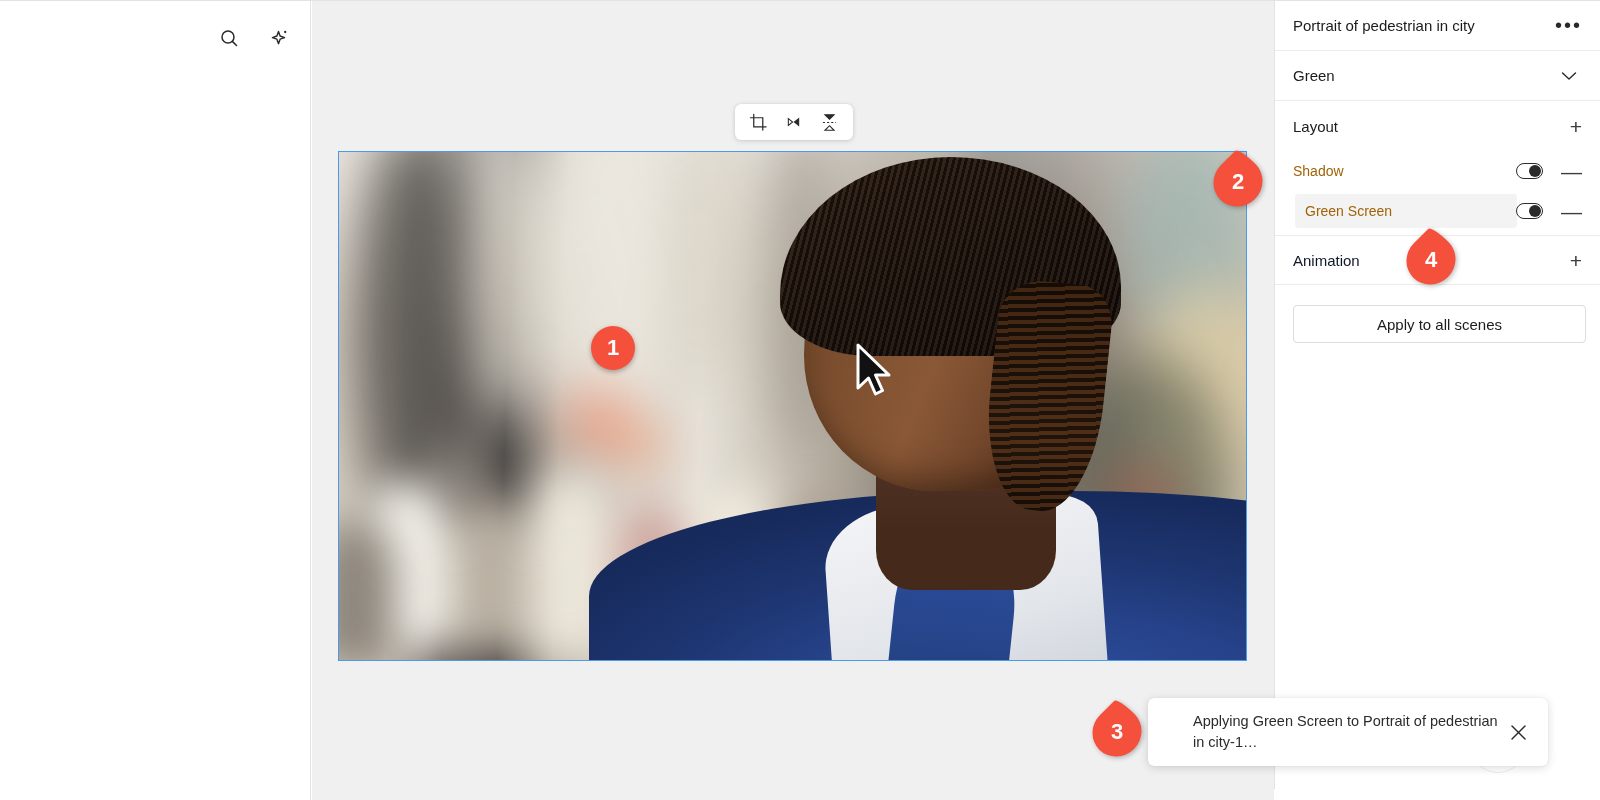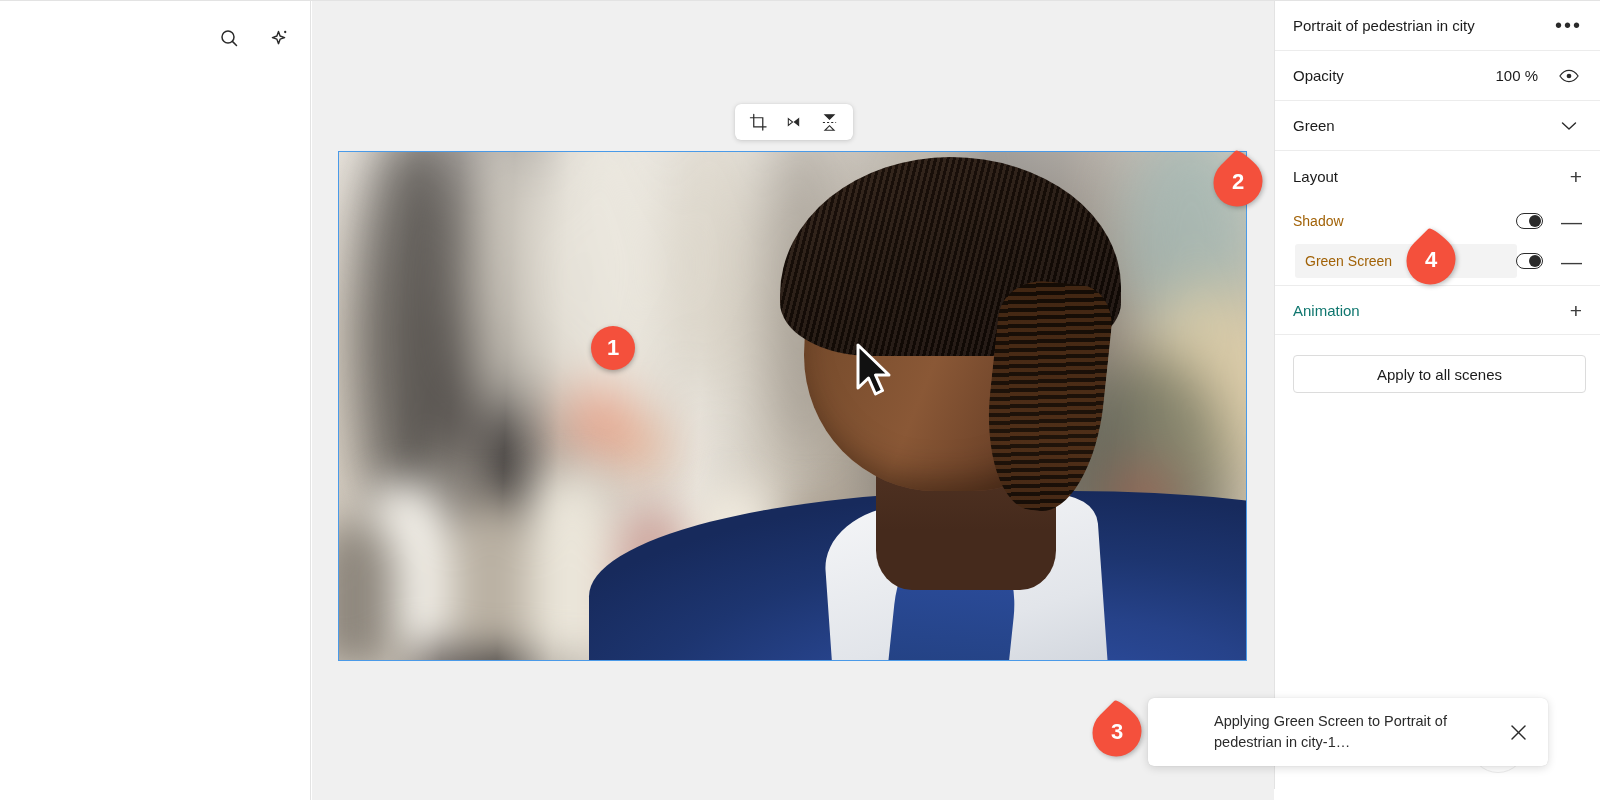--- a/index.html
+++ b/index.html
@@ -205,21 +205,21 @@
     border-left: 1px solid #e3e3e3;
   }
   .panel-row {
     position: relative;
     height: 50px;
     display: flex; align-items: center;
     padding: 0 18px 0 18px;
     border-bottom: 1px solid #ececec;
   }
   .panel-row .row-title { font-size: 15px; color: #1b1b1b; }
-  .panel-row .row-title.muted { color: #0f766e; }
+  .panel-row .row-title.muted { color: #0f172a; }
   .spacer { flex: 1; }
 
   .sub-row {
     position: relative;
     height: 40px;
     display: flex; align-items: center;
     padding: 0 18px;
   }
   .sub-row.highlight .pill {
     position: absolute; left: 8px; top: 3px;
@@ -269,21 +269,21 @@
     width: 56px; height: 56px; border-radius: 50%;
     background: #ffffff; border: 1px solid #ececec;
     cursor: pointer;
   }
   .toast {
     position: absolute; left: 1148px; top: 697px;
     width: 400px; height: 68px;
     background: #ffffff; border-radius: 6px;
     box-shadow: 0 2px 10px rgba(0,0,0,.14), 0 0 1px rgba(0,0,0,.16);
     display: flex; align-items: center;
-    padding: 0 16px 0 66px;
+    padding: 0 16px 0 45px;
   }
   .toast-text {
     flex: 1;
     font-size: 14.5px; color: #2b2b2b; line-height: 1.45;
   }
   .toast-close {
     width: 28px; height: 28px;
     display: flex; align-items: center; justify-content: center;
     cursor: pointer;
   }
@@ -400,31 +400,20 @@
   </div>
 
   <div class="panel">
 
     <div class="panel-row">
       <div class="row-title">Portrait of pedestrian in city</div>
       <div class="spacer"></div>
       <div class="dots">•••</div>
     </div>
 
-    <div class="panel-row">
-      <div class="row-title">Opacity</div>
-      <div class="spacer"></div>
-      <div class="opacity-value">100 %</div>
-      <div class="icon-btn">
-        <svg width="20" height="14" viewBox="0 0 22 14" fill="none" stroke="#2a2a2a" stroke-width="1.3">
-          <path d="M1 7 C4.5 1.8 8 0.8 11 0.8 C14 0.8 17.5 1.8 21 7 C17.5 12.2 14 13.2 11 13.2 C8 13.2 4.5 12.2 1 7 Z"></path>
-          <circle cx="11" cy="7" r="2.6" fill="#2a2a2a" stroke="none"></circle>
-        </svg>
-      </div>
-    </div>
 
     <div class="panel-row">
       <div class="row-title">Green</div>
       <div class="spacer"></div>
       <div class="icon-btn">
         <svg width="16" height="10" viewBox="0 0 16 10" fill="none" stroke="#2a2a2a" stroke-width="1.4" stroke-linecap="round" stroke-linejoin="round">
           <polyline points="1.5,2 8,8 14.5,2"></polyline>
         </svg>
       </div>
     </div>

